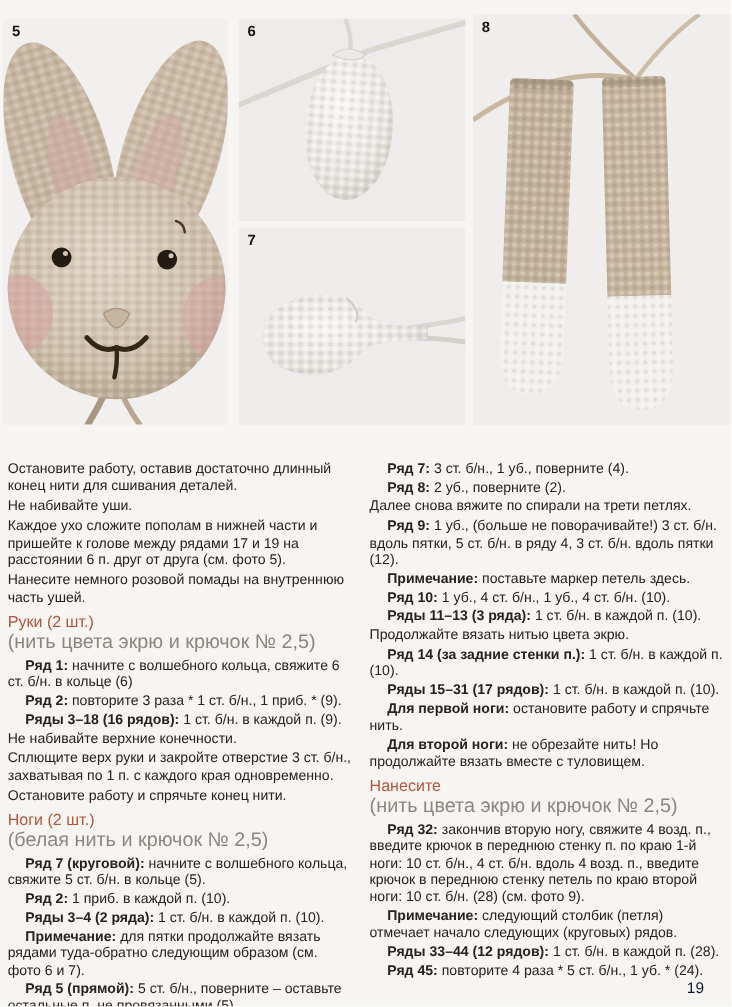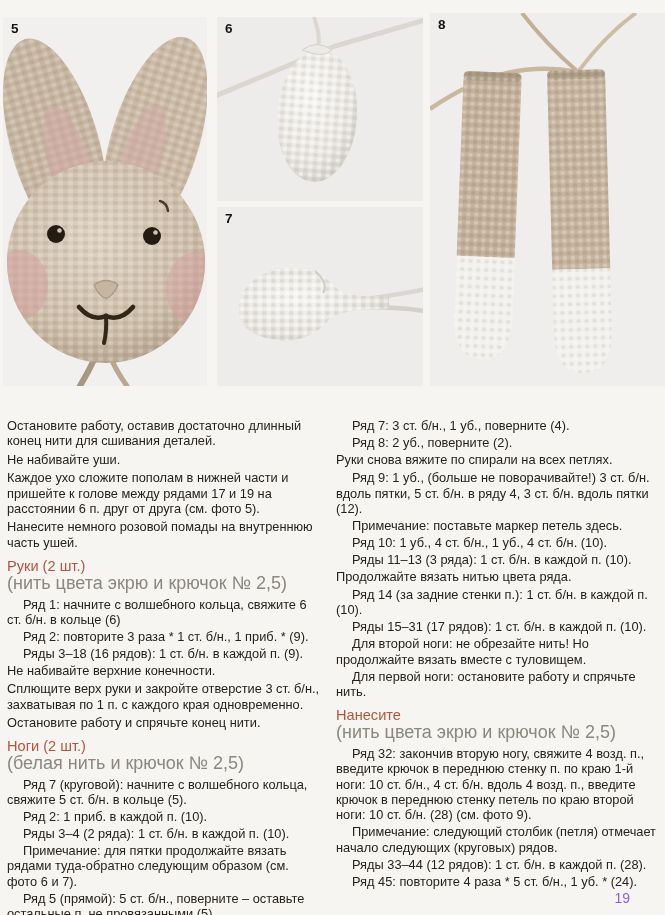--- a/index.html
+++ b/index.html
@@ -24,24 +24,24 @@
   .col{position:absolute;top:390px;font-size:12.8px;line-height:15.4px;margin-top:28px;}
   #col-left{left:7px;width:313px;}
   #col-right{left:336px;width:322px;}
   .col p{margin:0 0 3px 0;}
   .col p.row{margin:0 0 1.5px 0;}
   .col p.subtitle{color:#8b8780;margin:0 0 5px 0;font-size:18px;}
   .col h3.heading{
     margin:7px 0 1px 0;font-size:14.6px;line-height:18px;
     font-weight:normal;color:var(--accent,#b2563c);
   }
-  .col b{font-weight:normal;padding-left:16px;}
+  .col b{font-weight:bold;padding-left:16px;}
   .page-number{
-    position:absolute;right:35px;bottom:9px;
-    font-size:14px;color:#8b5cf6;
+    position:absolute;right:25px;bottom:9px;
+    font-size:14px;color:#0f172a;
   }
 </style>
 </head>
 <body>
 
 <div class="page">
 
   <div class="photo" id="photo5">
     <svg viewBox="0 0 204 369">
       <defs>
@@ -200,30 +200,30 @@
       <p class="row"><b>Ряд 7 (круговой): </b>начните с волшебного кольца, свяжите 5 ст. б/н. в кольце (5).</p>
       <p class="row"><b>Ряд 2: </b>1 приб. в каждой п. (10).</p>
       <p class="row"><b>Ряды 3–4 (2 ряда): </b>1 ст. б/н. в каждой п. (10).</p>
       <p class="row"><b>Примечание: </b>для пятки продолжайте вязать рядами туда-обратно следующим образом (см. фото 6 и 7).</p>
       <p class="row"><b>Ряд 5 (прямой): </b>5 ст. б/н., поверните – оставьте остальные п. не провязанными (5).</p>
       <p class="row"><b>Ряд 6: </b>5 ст. б/н., поверните (5).</p>
     </div>
   <div class="col" id="col-right">
       <p class="row"><b>Ряд 7: </b>3 ст. б/н., 1 уб., поверните (4).</p>
       <p class="row"><b>Ряд 8: </b>2 уб., поверните (2).</p>
-      <p class="para">Руки снова вяжите по спирали на всех петлях.</p>
+      <p class="para">Далее снова вяжите по спирали на трети петлях.</p>
       <p class="row"><b>Ряд 9: </b>1 уб., (больше не поворачивайте!) 3 ст. б/н. вдоль пятки, 5 ст. б/н. в ряду 4, 3 ст. б/н. вдоль пятки (12).</p>
       <p class="row"><b>Примечание: </b>поставьте маркер петель здесь.</p>
       <p class="row"><b>Ряд 10: </b>1 уб., 4 ст. б/н., 1 уб., 4 ст. б/н. (10).</p>
       <p class="row"><b>Ряды 11–13 (3 ряда): </b>1 ст. б/н. в каждой п. (10).</p>
-      <p class="para">Продолжайте вязать нитью цвета ряда.</p>
+      <p class="para">Продолжайте вязать нитью цвета экрю.</p>
       <p class="row"><b>Ряд 14 (за задние стенки п.): </b>1 ст. б/н. в каждой п. (10).</p>
       <p class="row"><b>Ряды 15–31 (17 рядов): </b>1 ст. б/н. в каждой п. (10).</p>
+      <p class="row"><b>Для первой ноги: </b>остановите работу и спрячьте нить.</p>
       <p class="row"><b>Для второй ноги: </b>не обрезайте нить! Но продолжайте вязать вместе с туловищем.</p>
-      <p class="row"><b>Для первой ноги: </b>остановите работу и спрячьте нить.</p>
       <h3 class="heading">Нанесите</h3>
       <p class="subtitle">(нить цвета экрю и крючок № 2,5)</p>
       <p class="row"><b>Ряд 32: </b>закончив вторую ногу, свяжите 4 возд. п., введите крючок в переднюю стенку п. по краю 1-й ноги: 10 ст. б/н., 4 ст. б/н. вдоль 4 возд. п., введите крючок в переднюю стенку петель по краю второй ноги: 10 ст. б/н. (28) (см. фото 9).</p>
       <p class="row"><b>Примечание: </b>следующий столбик (петля) отмечает начало следующих (круговых) рядов.</p>
       <p class="row"><b>Ряды 33–44 (12 рядов): </b>1 ст. б/н. в каждой п. (28).</p>
       <p class="row"><b>Ряд 45: </b>повторите 4 раза * 5 ст. б/н., 1 уб. * (24).</p>
     </div>
 
   <div class="page-number">19</div>
 </div>

